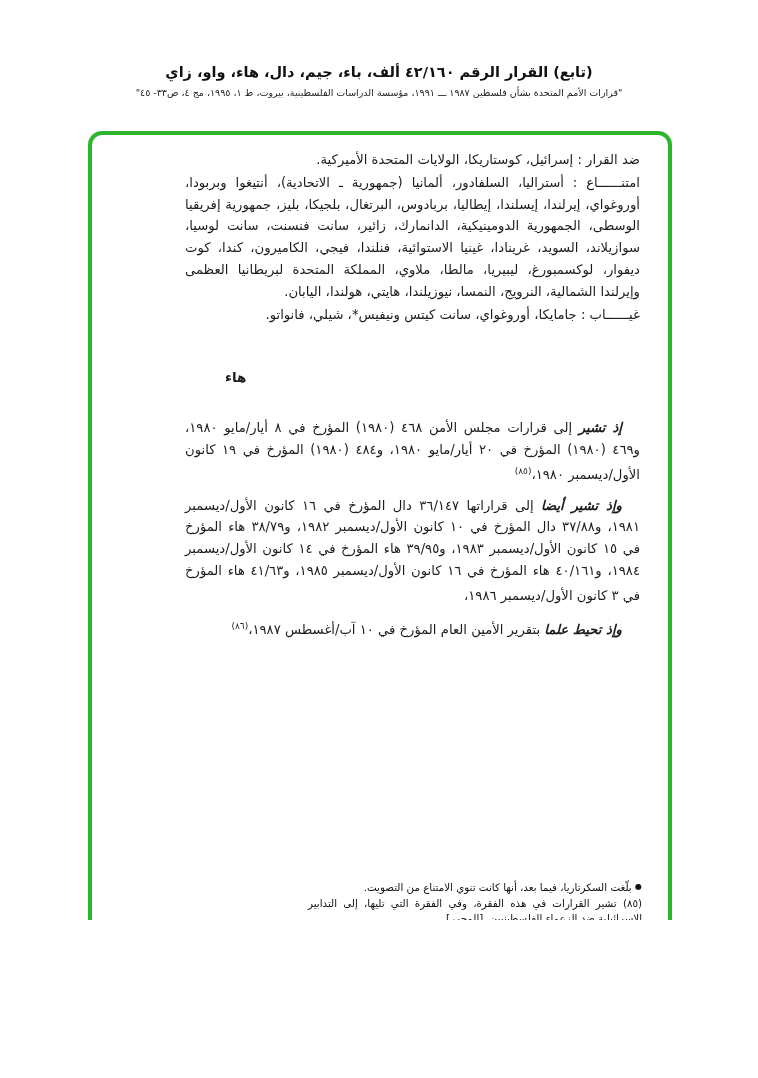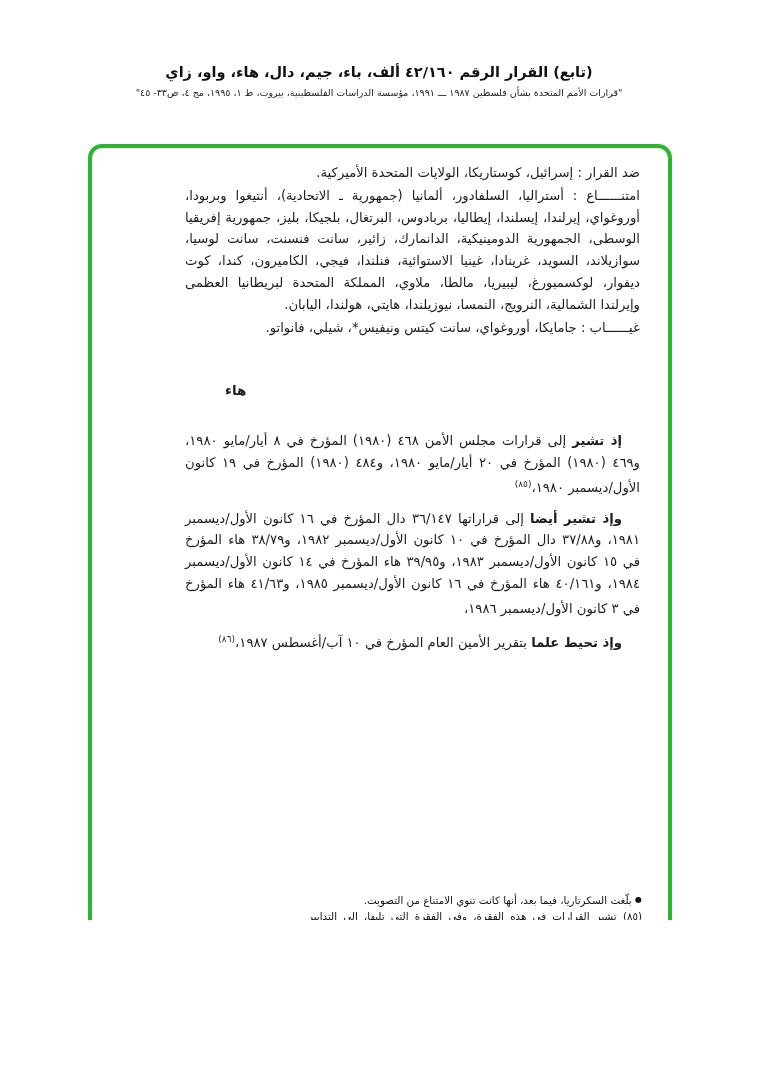--- a/index.html
+++ b/index.html
@@ -6,36 +6,36 @@
   html, body { background:#ffffff; }
   body { width:758px; height:1078px; font-family:"DejaVu Sans", sans-serif; }
   .page {
     position:relative; width:758px; height:920px; background:#fff;
     direction:rtl; color:#1c1c1c; overflow:hidden;
   }
   .header { position:absolute; top:64px; left:0; right:0; text-align:center; }
   .title { font-size:14.5px; font-weight:bold; color:#111; }
   .source { font-size:9.5px; margin-top:7px; color:#222; }
   .frame {
-    position:absolute; top:144px; left:88px; width:584px; height:830px;
+    position:absolute; top:131px; left:88px; width:584px; height:830px;
     border:4px solid #2db52d; border-radius:14px; background:#fff;
   }
   .body-text {
     position:absolute; top:14px; right:28px; width:455px;
     font-size:13.2px; line-height:21.8px; text-align:justify;
   }
   .vote { margin-bottom:1px; }
   .vlabel { white-space:nowrap; }
   .section-heading {
     text-align:left; font-weight:bold; font-size:13.5px;
     margin-top:42px; margin-bottom:28px; padding-left:40px;
   }
   .opening { font-weight:bold; font-style:italic; text-indent:18px; margin-bottom:2px; }
   .para { text-indent:18px; margin-bottom:9px; }
-  .para .lead { font-weight:bold; }
+  .para .lead { font-weight:bold; font-style:italic; }
   .ref { font-size:9px; vertical-align:5px; letter-spacing:0; }
   .footnotes {
     position:absolute; bottom:14px; right:26px; width:334px;
     font-size:10.3px; line-height:15px; text-align:justify; color:#111;
   }
   .fn { margin-bottom:1px; }
   .fn-marker { white-space:nowrap; }
   .fn-star .fn-marker { font-size:8px; vertical-align:2px; }
   .page-number {
     position:absolute; top:984px; left:0; right:0;

